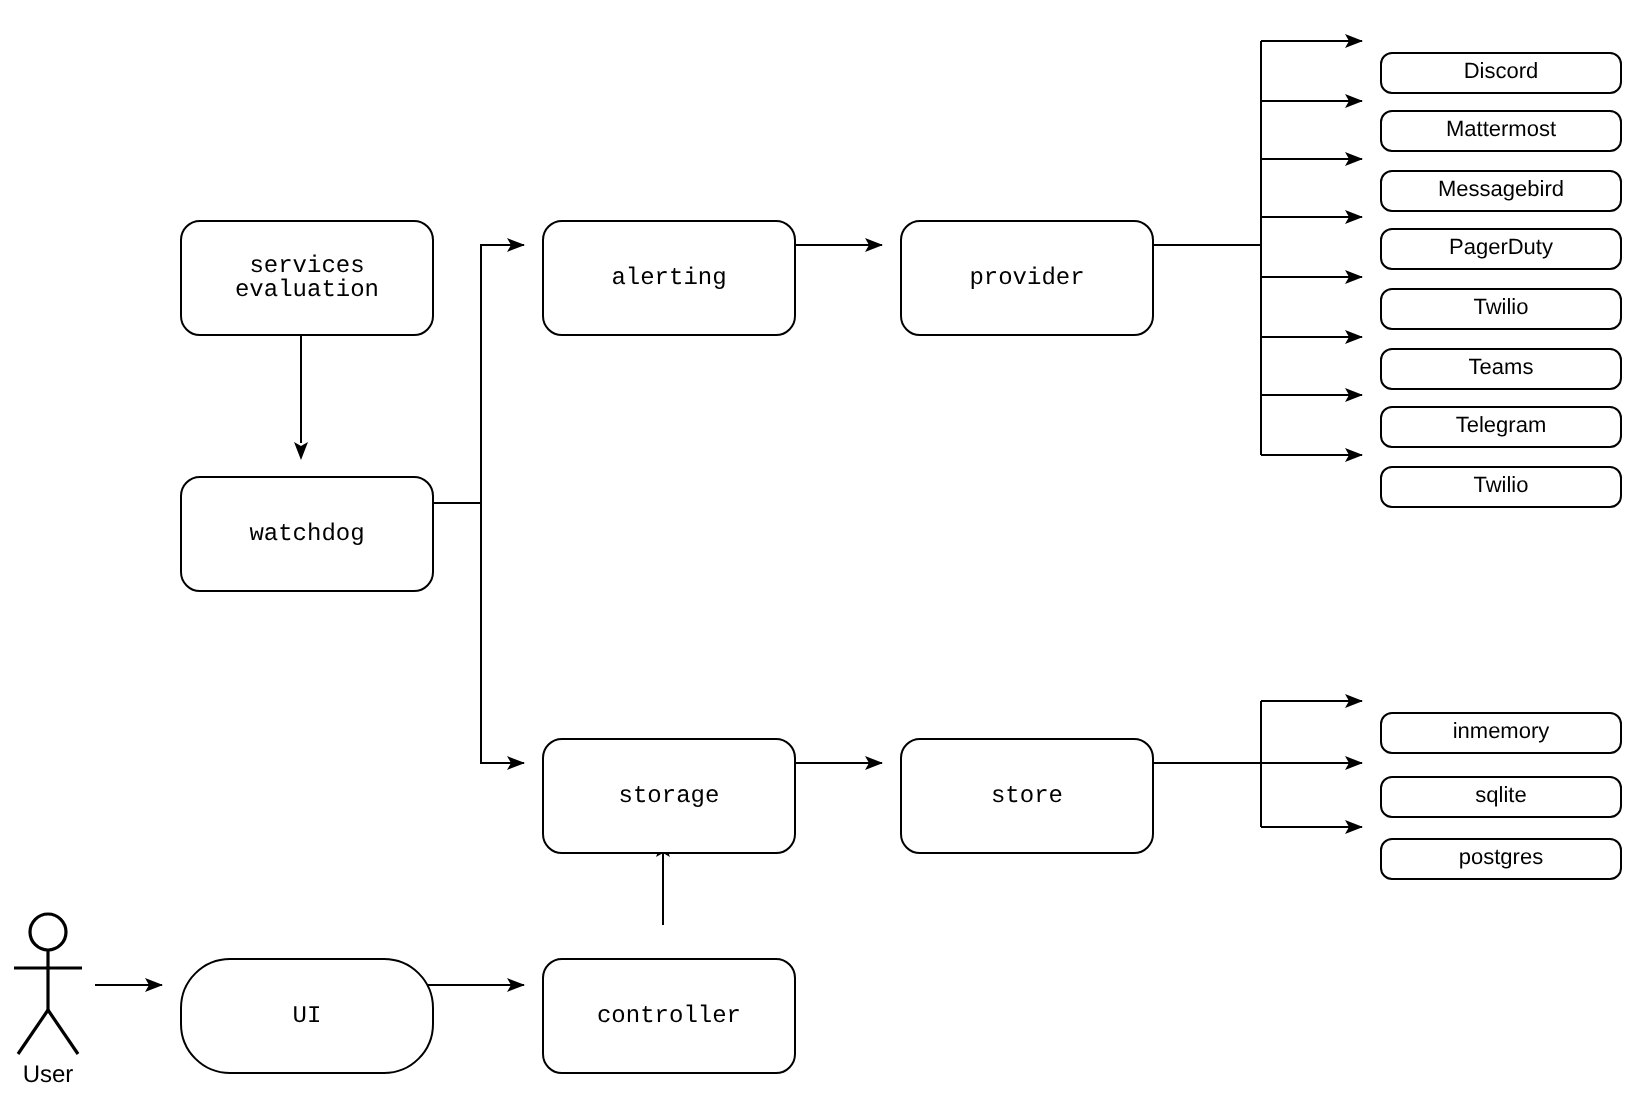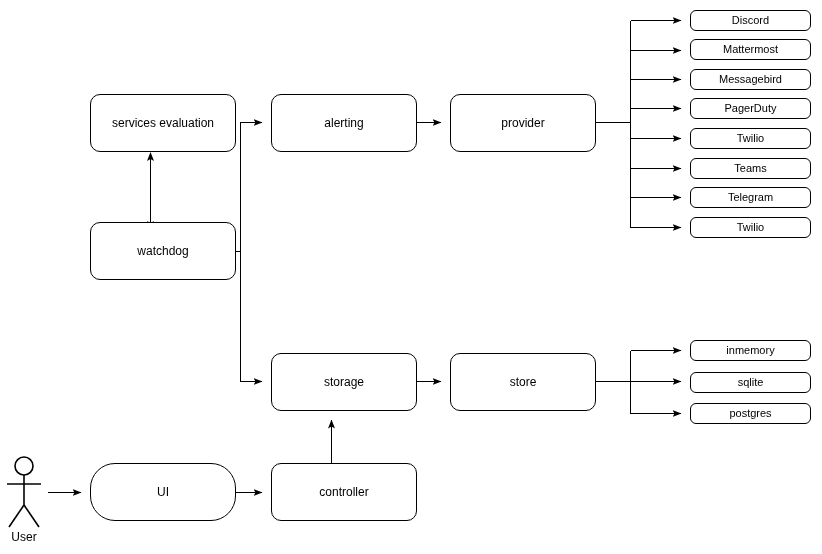--- a/index.html
+++ b/index.html
@@ -31,24 +31,26 @@
     border-radius: 10px;
     background: #ffffff;
     display: flex;
     align-items: center;
     justify-content: center;
     font-family: "Liberation Sans", sans-serif;
     font-size: 12px;
     color: #000000;
     line-height: 1;
     text-align: center;
+    margin-top: 16px;
   }
   .node-box.big {
-    width: 146px;
+    width: 127px;
     height: 58px;
+    font-family: Liberation Mono, monospace;
   }
   .node-box.leaf {
     width: 121px;
     height: 21px;
     border-radius: 6px;
     font-size: 11px;
   }
   .actor-label {
     position: absolute;
     font-family: "Liberation Sans", sans-serif;

